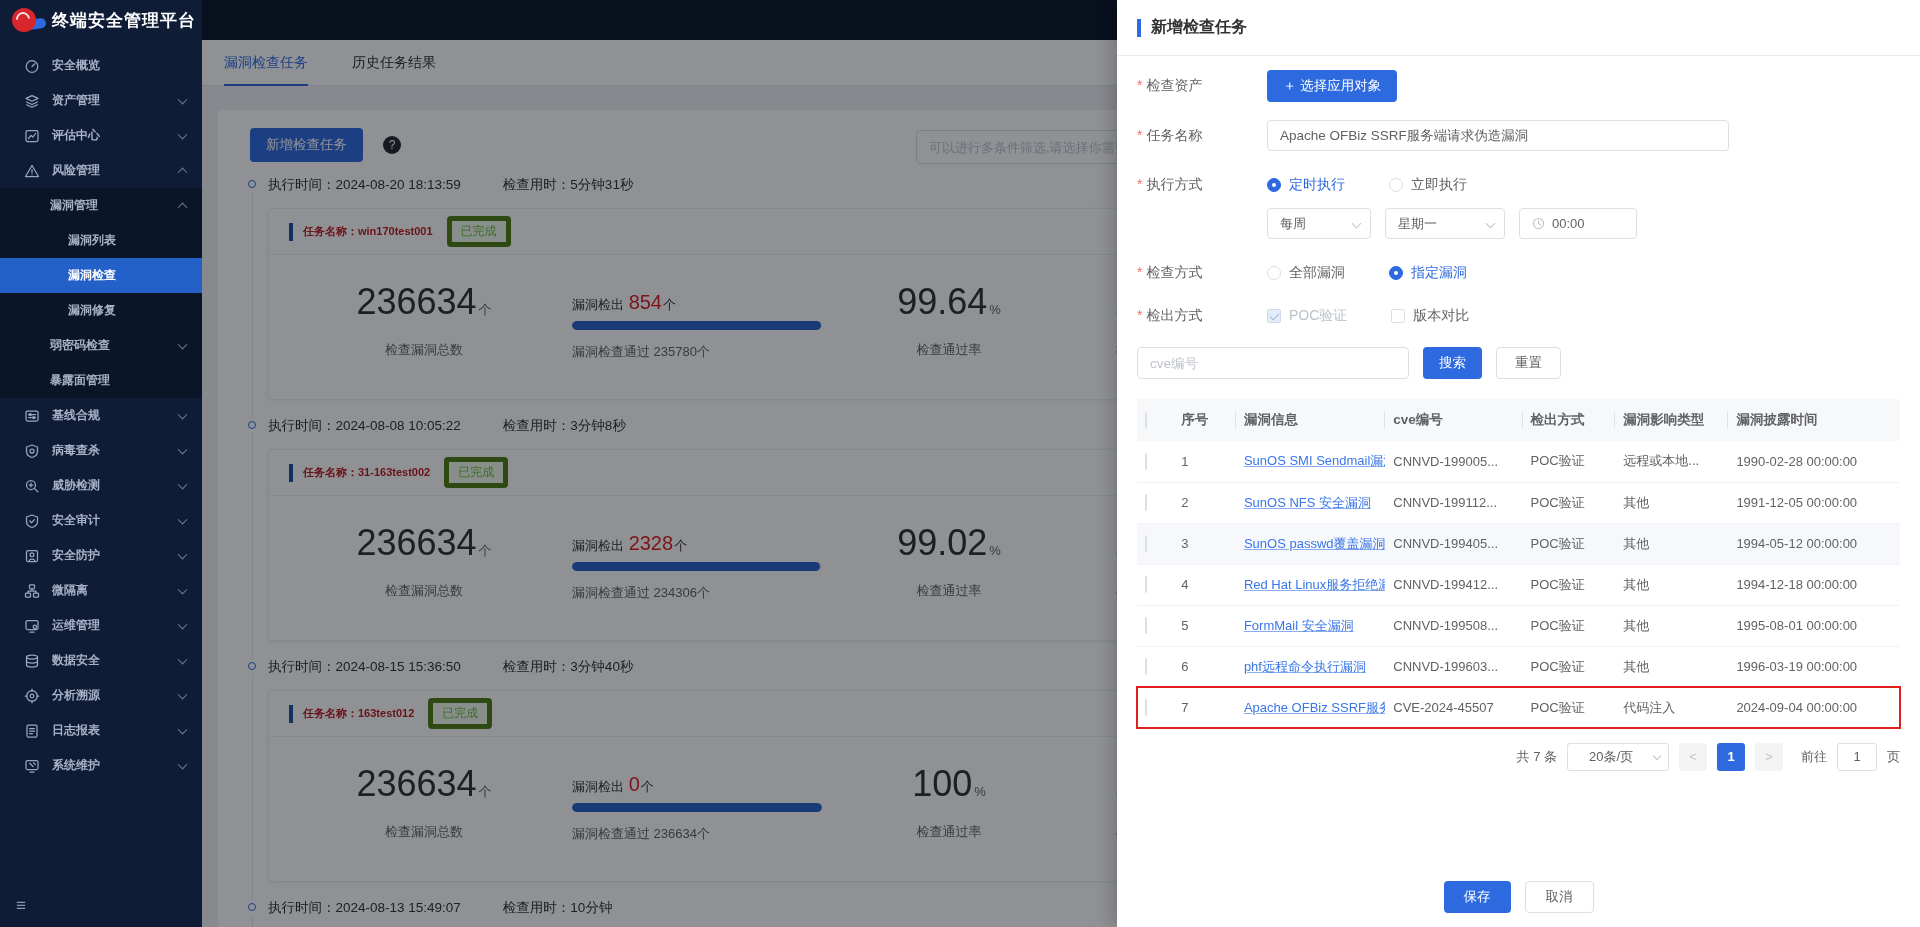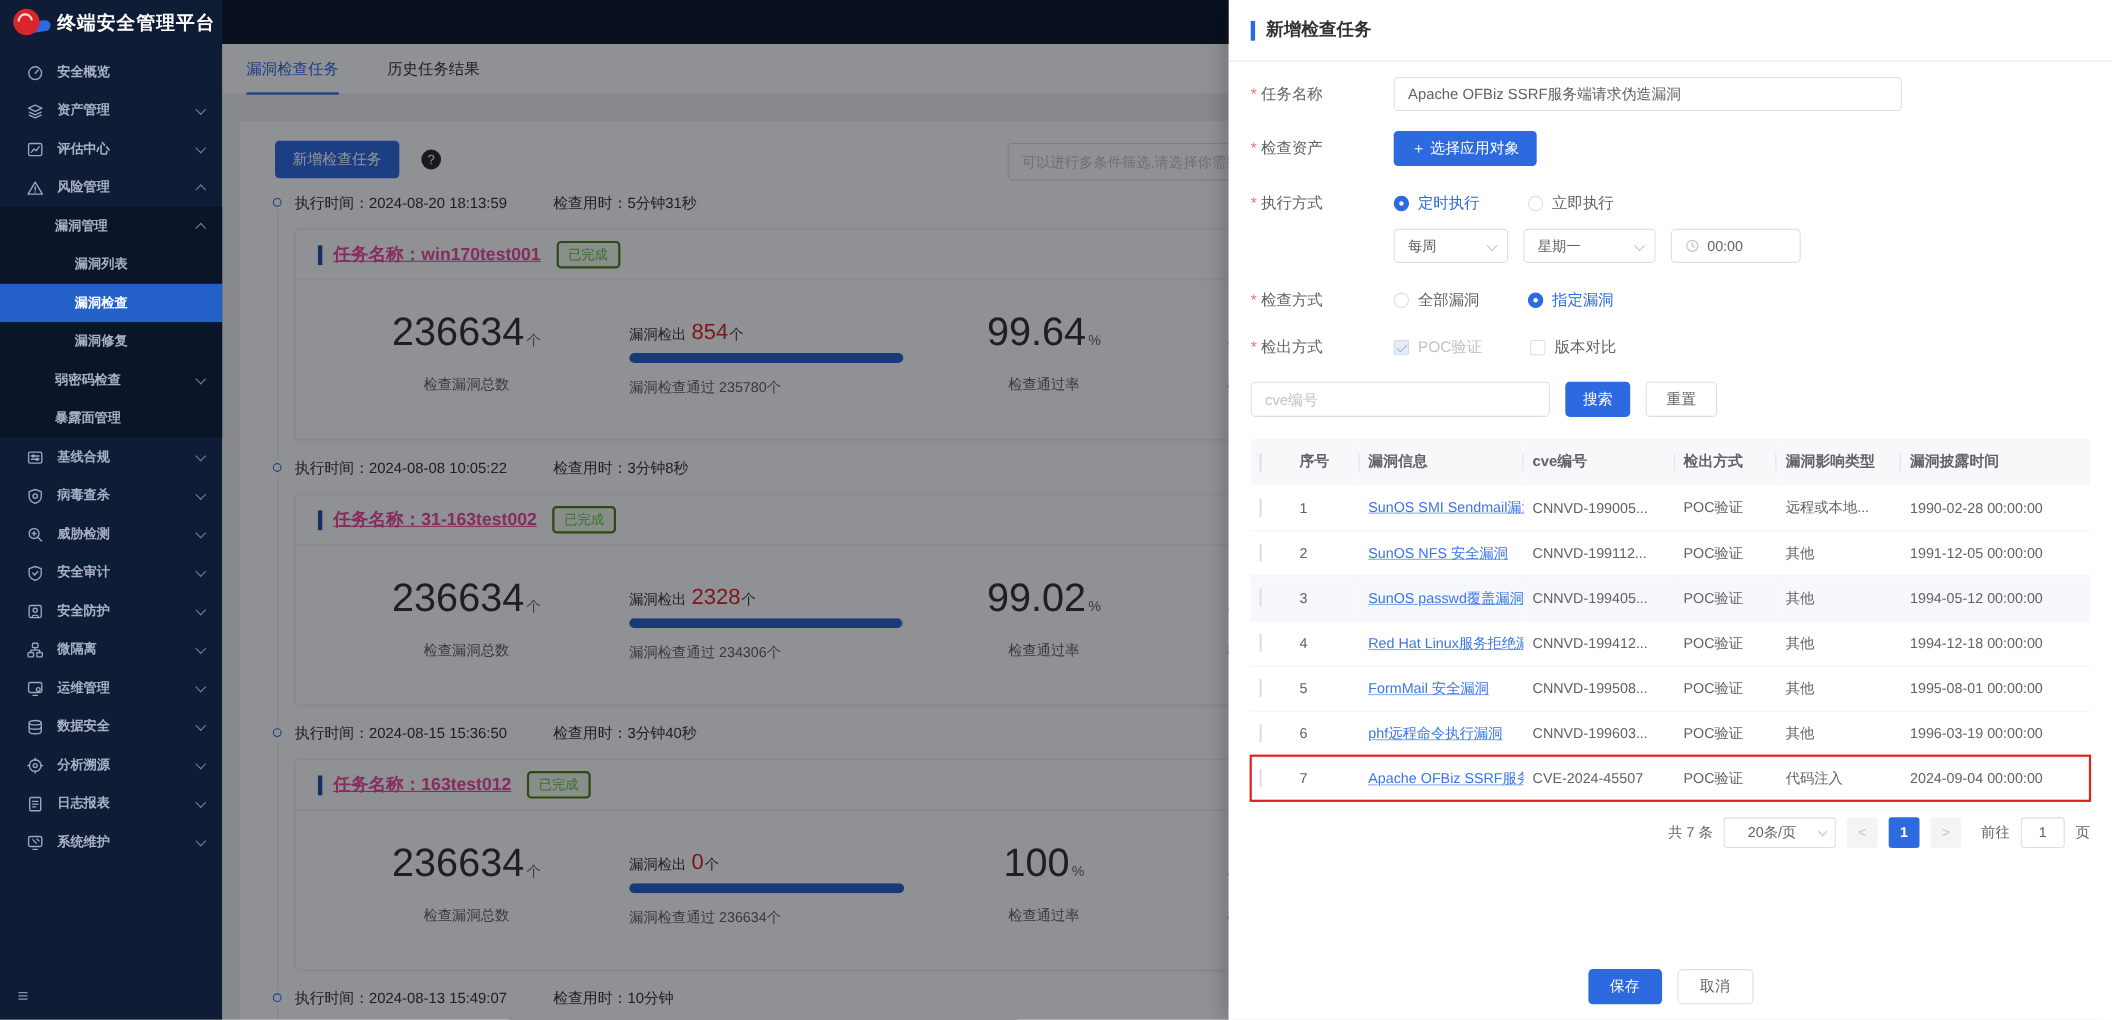--- a/index.html
+++ b/index.html
@@ -41,22 +41,22 @@
 
   #timeline { position:absolute; left:30px; top:66px; right:0; bottom:0; }
   .task { position:relative; padding-left:20px; margin-bottom:17px; }
   .t-dot { position:absolute; left:0; top:4px; width:8px; height:8px; border:1px solid #2d6ae0; border-radius:50%; background:#fff; }
   .t-line { position:absolute; left:4px; top:16px; bottom:-18px; width:1px; background:#e4e7ed; }
   .t-meta { font-size:13.5px; color:#303133; display:flex; }
   .t-meta .sep { width:42px; }
   .card { position:relative; margin-top:14px; width:1640px; background:#fff; border:1px solid #ebeef5; border-radius:4px; box-shadow:0 1px 4px rgba(0,0,0,.05); }
   .c-head { position:relative; height:46px; display:flex; align-items:center; padding-left:20px; border-bottom:1px solid #ebeef5; }
   .c-bar { width:4px; height:18px; background:#1e4fa0; margin-right:10px; }
-  .c-title { font-size:16px; font-weight:bold; color:#ec4899;text-decoration:underline; }
-  .badge-done { margin-left:14px; font-size:12px; color:#67c23a; background:#f0f9eb; border:2px solid #4d7c0f; border-radius:4px; padding:2px 9px; }
+  .c-title { font-size:11px; font-weight:bold; color:#b91c1c; }
+  .badge-done { margin-left:14px; font-size:12px; color:#67c23a; background:#f0f9eb; border:5px solid #4d7c0f; border-radius:4px; padding:2px 9px; }
   .c-body { position:relative; height:144px; }
   .big { font-size:36px; color:#303133; }
   .big .unit { font-size:13px; color:#606266; margin-left:2px; }
   .s-lbl { font-size:13px; color:#606266; }
   .sc1 { position:absolute; left:60px; width:190px; text-align:center; }
   .sc1 .big { position:absolute; left:0; right:0; top:26px; }
   .sc1 .s-lbl { position:absolute; left:0; right:0; top:86px; }
   .sc2 { position:absolute; left:303px; width:250px; height:100%; }
   .sc2 .l1 { position:absolute; top:36px; font-size:13px; color:#303133; }
   .sc2 .l1 b { font-size:20px; color:#dc1e1e; font-weight:normal; margin:0 1px; }
@@ -438,30 +438,30 @@
 
 <div id="drawer">
   <div id="d-head">
     <span class="bar"></span>
     <span id="d-title">新增检查任务</span>
   </div>
 
   <div id="d-body">
 
     <div class="f-row">
+      <div class="f-label"><span class="req">*</span><span>检查资产</span></div>
+      <div class="f-content">
+        <button class="btn-blue">＋ 选择应用对象</button>
+      </div>
+    </div>
+
+    <div class="f-row">
       <div class="f-label"><span class="req">*</span><span>任务名称</span></div>
       <div class="f-content">
         <input class="txt-input" value="Apache OFBiz SSRF服务端请求伪造漏洞" style="">
-      </div>
-    </div>
-
-    <div class="f-row">
-      <div class="f-label"><span class="req">*</span><span>检查资产</span></div>
-      <div class="f-content">
-        <button class="btn-blue">＋ 选择应用对象</button>
       </div>
     </div>
 
     <div class="f-row">
       <div class="f-label"><span class="req">*</span><span>执行方式</span></div>
       <div class="f-content">
         <div class="radio-group">
           <div class="radio sel">
               <span class="r-dot"></span>
               <span>定时执行</span>

